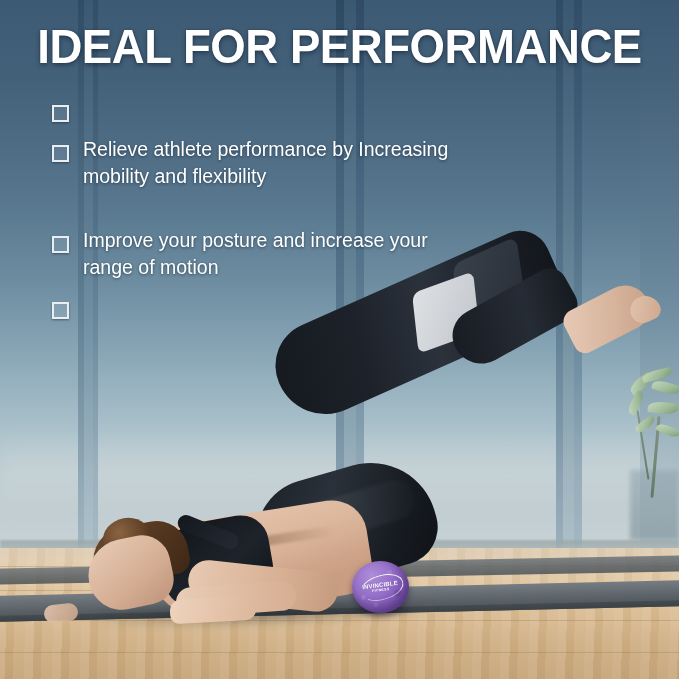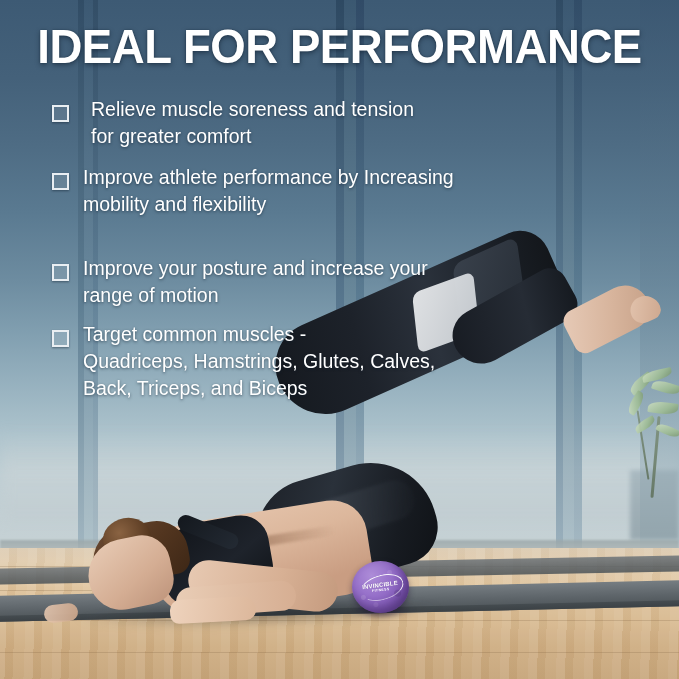--- a/index.html
+++ b/index.html
@@ -433,38 +433,33 @@
     </div>
 
   </div>
 
   <div class="headline">IDEAL FOR PERFORMANCE</div>
 
   <div class="bullets">
 
     <div class="bullet indented">
       <span class="box"></span>
-      <span class="txt">Relieve muscle soreness and tension
-for greater comfort</span>
     </div>
 
     <div class="bullet">
       <span class="box"></span>
-      <span class="txt">Improve athlete performance by Increasing
+      <span class="txt">Relieve athlete performance by Increasing
 mobility and flexibility</span>
     </div>
 
     <div class="bullet">
       <span class="box"></span>
       <span class="txt">Improve your posture and increase your
 range of motion</span>
     </div>
 
     <div class="bullet">
       <span class="box"></span>
-      <span class="txt">Target common muscles -
-Quadriceps, Hamstrings, Glutes, Calves,
-Back, Triceps, and Biceps</span>
     </div>
 
   </div>
 
 </div>
 
 </body></html>

